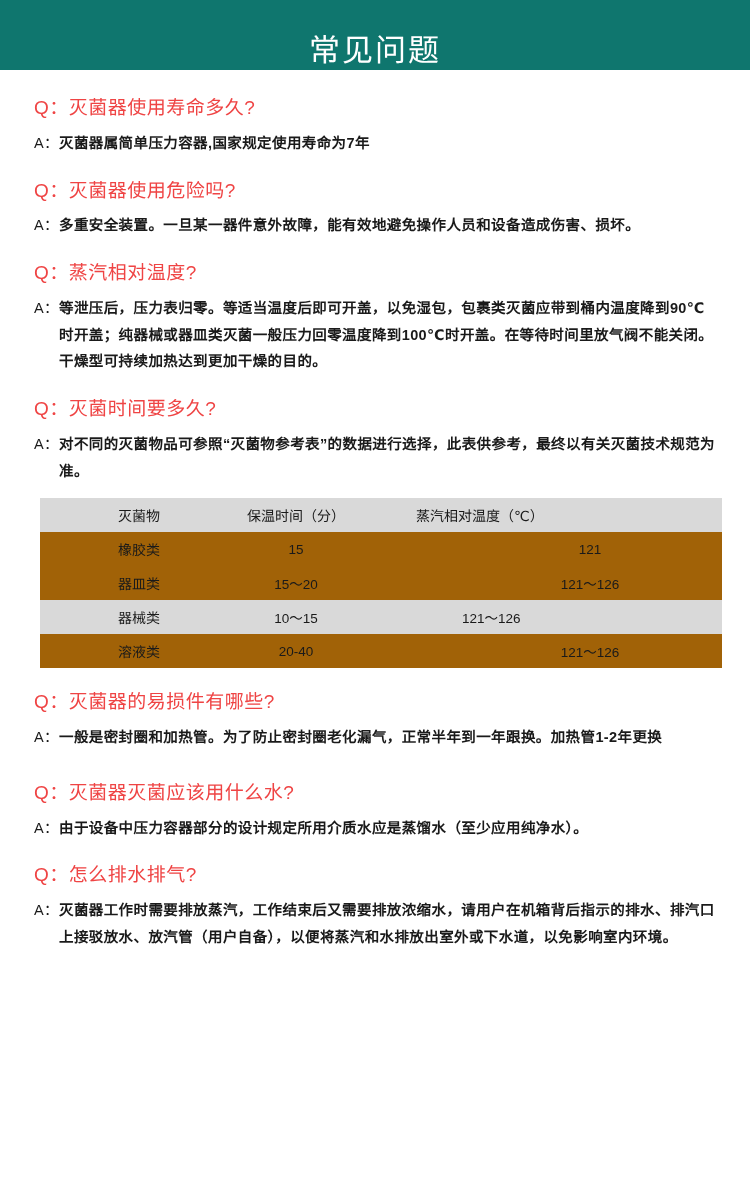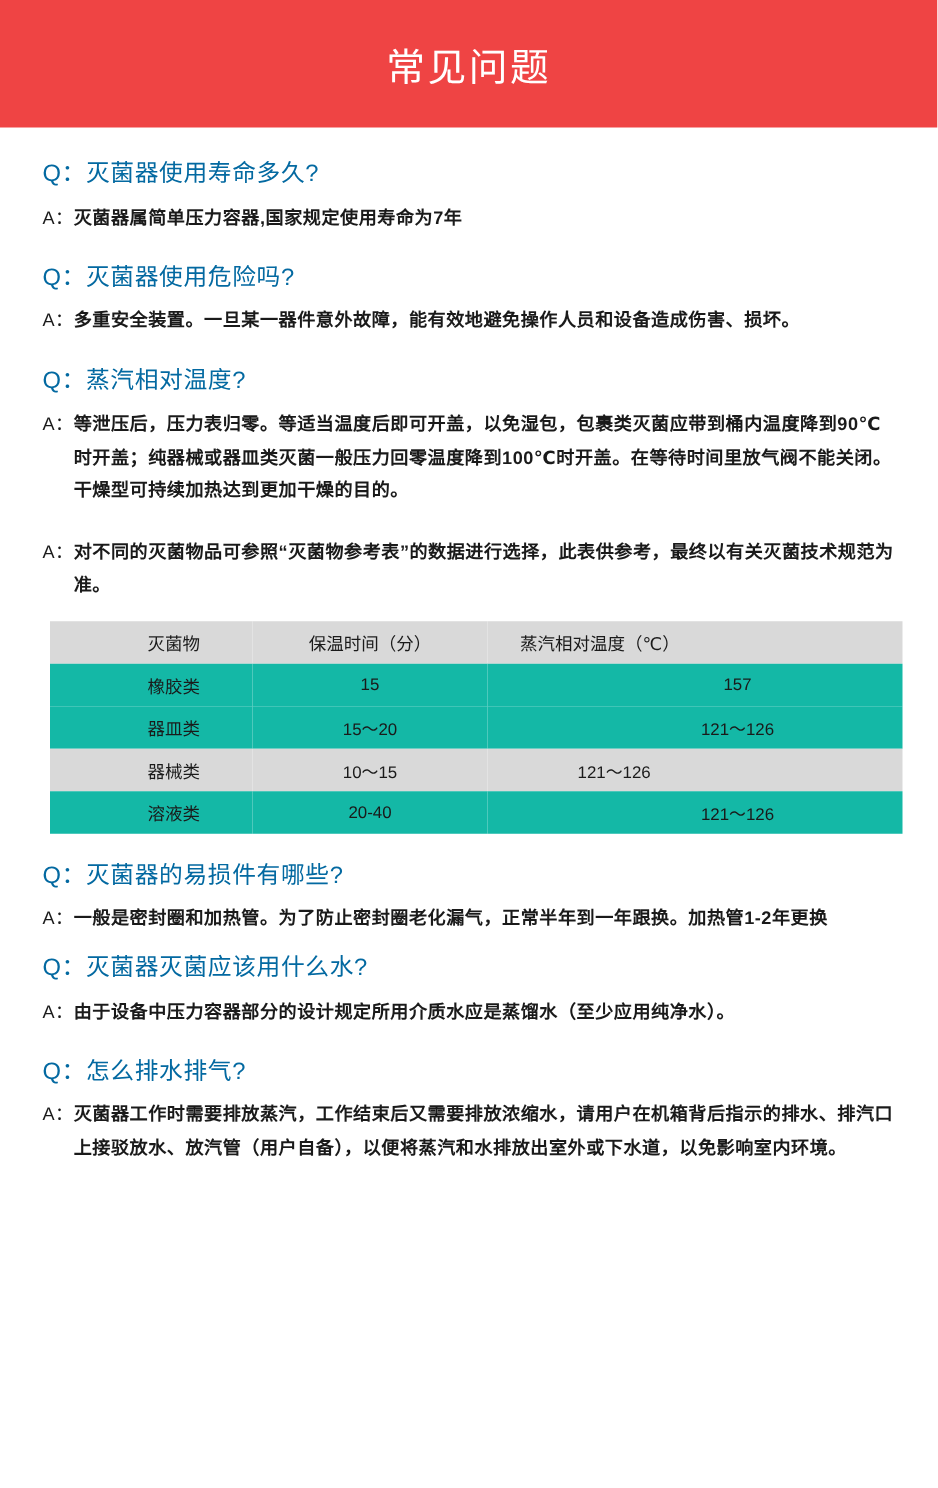--- a/index.html
+++ b/index.html
@@ -15,43 +15,43 @@
     -webkit-font-smoothing: antialiased;
   }
   .page {
     width: 750px;
     min-height: 1190px;
     position: relative;
     box-sizing: border-box;
   }
   
   .banner {
-    height: 102px;
-    background: #ef4444;
+    height: 70px;
+    background: #0f766e;
     display: flex;
-    align-items: center;
+    align-items: flex-end;
     justify-content: center;
   }
   .banner-title {
     color: #ffffff;
     font-size: 31px;
     letter-spacing: 2px;
     font-weight: 400;
   }
   
   .content {
     padding: 26px 34px 30px 34px;
     box-sizing: border-box;
   }
   .qa-block {
     margin-bottom: 22px;
   }
   .q-line {
     font-size: 19px;
-    color: #0369a1;
+    color: #ef4444;
     letter-spacing: 0.5px;
     margin-bottom: 9px;
     line-height: 1.3;
   }
   .a-line {
     font-size: 14.5px;
     color: #1a1a1a;
     line-height: 1.85;
     letter-spacing: 0.4px;
     display: flex;
@@ -76,21 +76,21 @@
     border: none;
     padding: 7px 4px;
     text-align: center;
     font-weight: normal;
     color: #1a1a1a;
   }
   .faq-table tr.shaded td {
     background: #d9d9d9;
   }
   .faq-table tr.plain td {
-    background: #14b8a6;
+    background: #a16207;
     text-align: center;
   }
   .faq-table td.col1 {
     width: 118px;
     font-size: 14px;
     padding-left: 40px;
   }
   .faq-table td.col2 {
     width: 180px;
   }
@@ -103,21 +103,21 @@
   }
   .faq-table tr.header-row td.col1 {
     text-align: center;
   }
   .faq-table tr.header-row td.col3 {
     padding-left: 26px;
   }
   .table-wrap {
     margin-bottom: 4px;
   }
-  .gap-lg { margin-bottom: 14px; }
+  .gap-lg { margin-bottom: 30px; }
 </style>
 </head>
 <body>
 
 <div class="page">
 
   <div class="banner">
     <div class="banner-title">常见问题</div>
   </div>
 
@@ -141,37 +141,38 @@
 
     <div class="qa-block">
       <div class="q-line">Q：蒸汽相对温度?</div>
       <div class="a-line">
         <span class="a-label">A：</span>
         <span class="a-text">等泄压后，压力表归零。等适当温度后即可开盖，以免湿包，包裹类灭菌应带到桶内温度降到90℃时开盖；纯器械或器皿类灭菌一般压力回零温度降到100℃时开盖。在等待时间里放气阀不能关闭。干燥型可持续加热达到更加干燥的目的。</span>
       </div>
     </div>
 
     <div class="qa-block">
+      <div class="q-line">Q：灭菌时间要多久?</div>
       <div class="a-line">
         <span class="a-label">A：</span>
         <span class="a-text">对不同的灭菌物品可参照“灭菌物参考表”的数据进行选择，此表供参考，最终以有关灭菌技术规范为准。</span>
       </div>
 
       <div class="table-wrap">
         <table class="faq-table">
           <tbody>
             <tr class="shaded header-row">
               <td class="col1">灭菌物</td>
               <td class="col2">保温时间（分）</td>
               <td class="col3">蒸汽相对温度（℃）</td>
             </tr>
             <tr class="plain">
               <td class="col1">橡胶类</td>
               <td class="col2">15</td>
-              <td class="col3">157</td>
+              <td class="col3">121</td>
             </tr>
             <tr class="plain">
               <td class="col1">器皿类</td>
               <td class="col2">15～20</td>
               <td class="col3">121～126</td>
             </tr>
             <tr class="shaded">
               <td class="col1">器械类</td>
               <td class="col2">10～15</td>
               <td class="col3">121～126</td>

